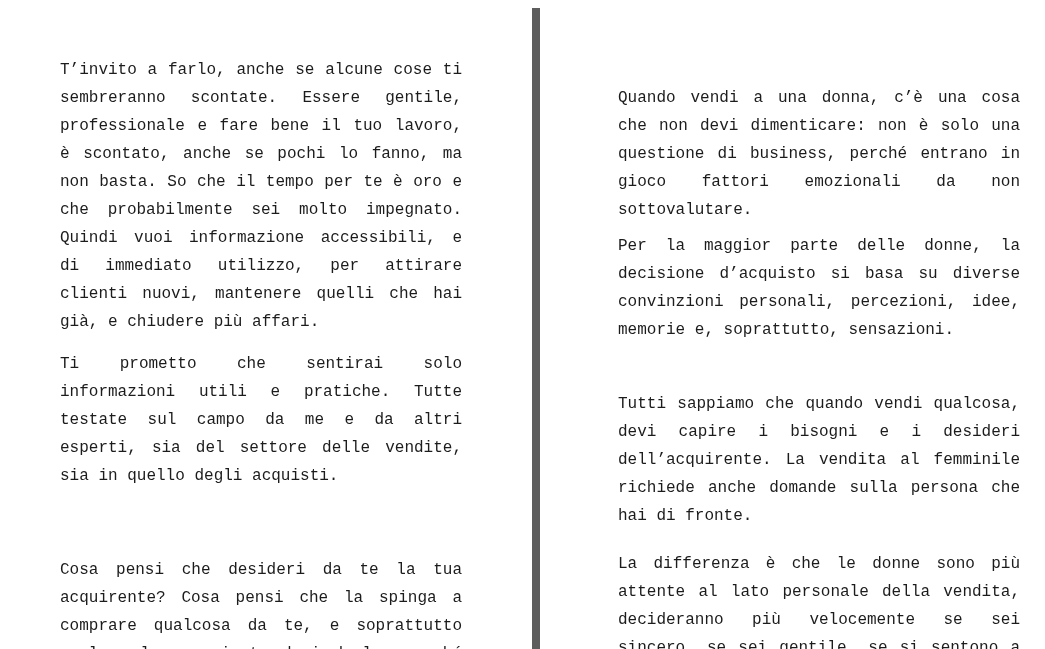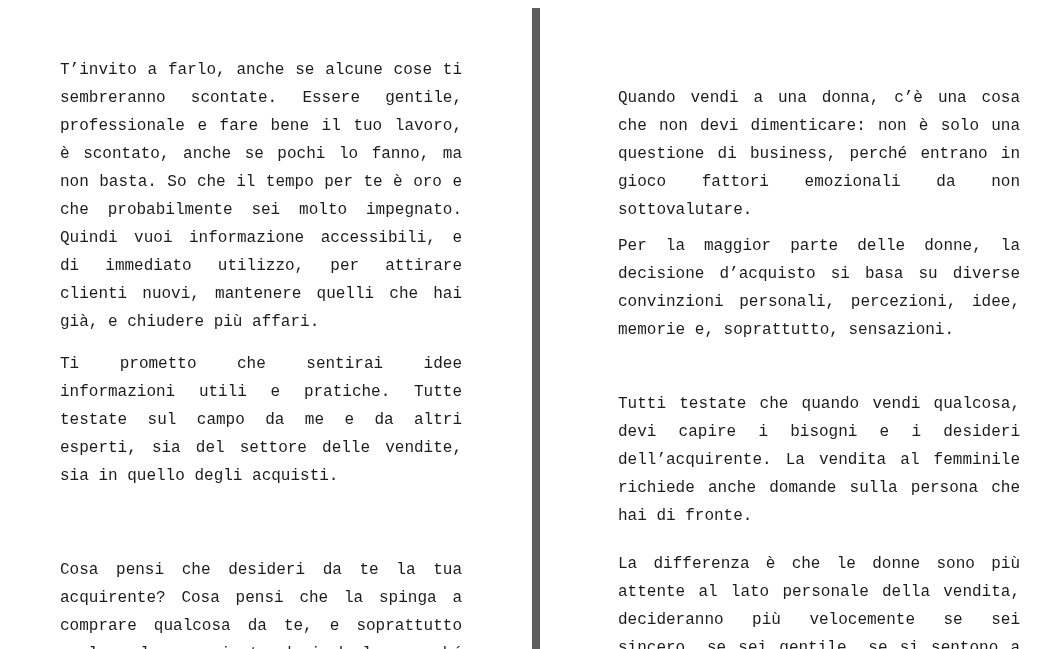--- a/index.html
+++ b/index.html
@@ -70,32 +70,32 @@
     background: #9a9a9a;
   }
 </style>
 </head>
 <body>
 
 <div class="spread">
 
   <div class="page page-left">
     <p class="p1">T’invito a farlo, anche se alcune cose ti sembreranno scontate. Essere gentile, professionale e fare bene il tuo lavoro, è scontato, anche se pochi lo fanno, ma non basta. So che il tempo per te è oro e che probabilmente sei molto impegnato. Quindi vuoi informazione accessibili, e di immediato utilizzo, per attirare clienti nuovi, mantenere quelli che hai già, e chiudere più affari.</p>
-    <p class="p2">Ti prometto che sentirai idee informazioni utili e pratiche. Tutte testate sul campo da me e da altri esperti, sia del settore delle vendite, sia in quello degli acquisti.</p>
+    <p class="p2">Ti prometto che sentirai solo informazioni utili e pratiche. Tutte testate sul campo da me e da altri esperti, sia del settore delle vendite, sia in quello degli acquisti.</p>
     <p class="p3">Cosa pensi che desideri da te la tua acquirente? Cosa pensi che la spinga a comprare qualcosa da te, e soprattutto quale valore aggiunto devi darle, perché continui a farlo?</p>
     <div class="list">
       <span class="marker">-</span>
       <span class="list-text">Che l’esperienza sia acquirenti!</span>
     </div>
   </div>
 
   <div class="divider"></div>
 
   <div class="page page-right">
     <p class="p1">Quando vendi a una donna, c’è una cosa che non devi dimenticare: non è solo una questione di business, perché entrano in gioco fattori emozionali da non sottovalutare.</p>
     <p class="p2">Per la maggior parte delle donne, la decisione d’acquisto si basa su diverse convinzioni personali, percezioni, idee, memorie e, soprattutto, sensazioni.</p>
-    <p class="p3">Tutti testate che quando vendi qualcosa, devi capire i bisogni e i desideri dell’acquirente. La vendita al femminile richiede anche domande sulla persona che hai di fronte.</p>
+    <p class="p3">Tutti sappiamo che quando vendi qualcosa, devi capire i bisogni e i desideri dell’acquirente. La vendita al femminile richiede anche domande sulla persona che hai di fronte.</p>
     <p class="p6">La differenza è che le donne sono più attente al lato personale della vendita, decideranno più velocemente se sei sincero, se sei gentile, se si sentono a loro agio con te, e se ritengono di potersi fidare di te, al punto da darti i loro soldi.</p>
   </div>
 
   <div class="bottom-rule"></div>
 
 </div>
 
 </body></html>

